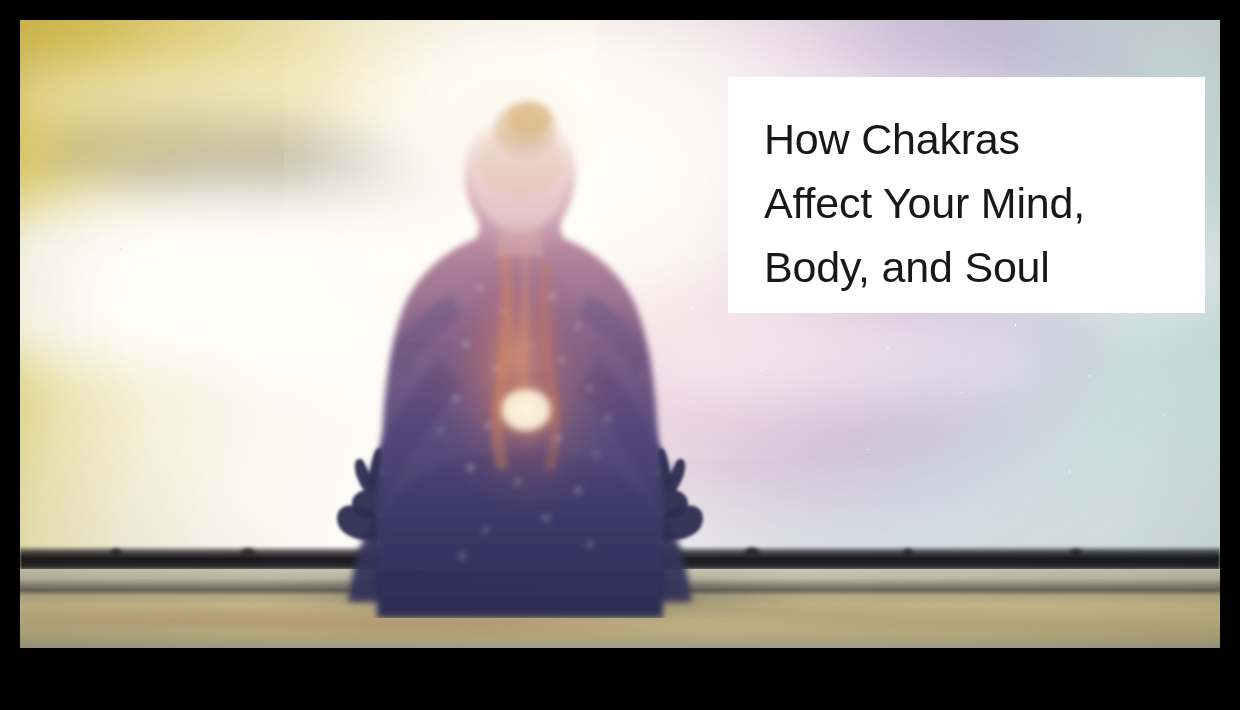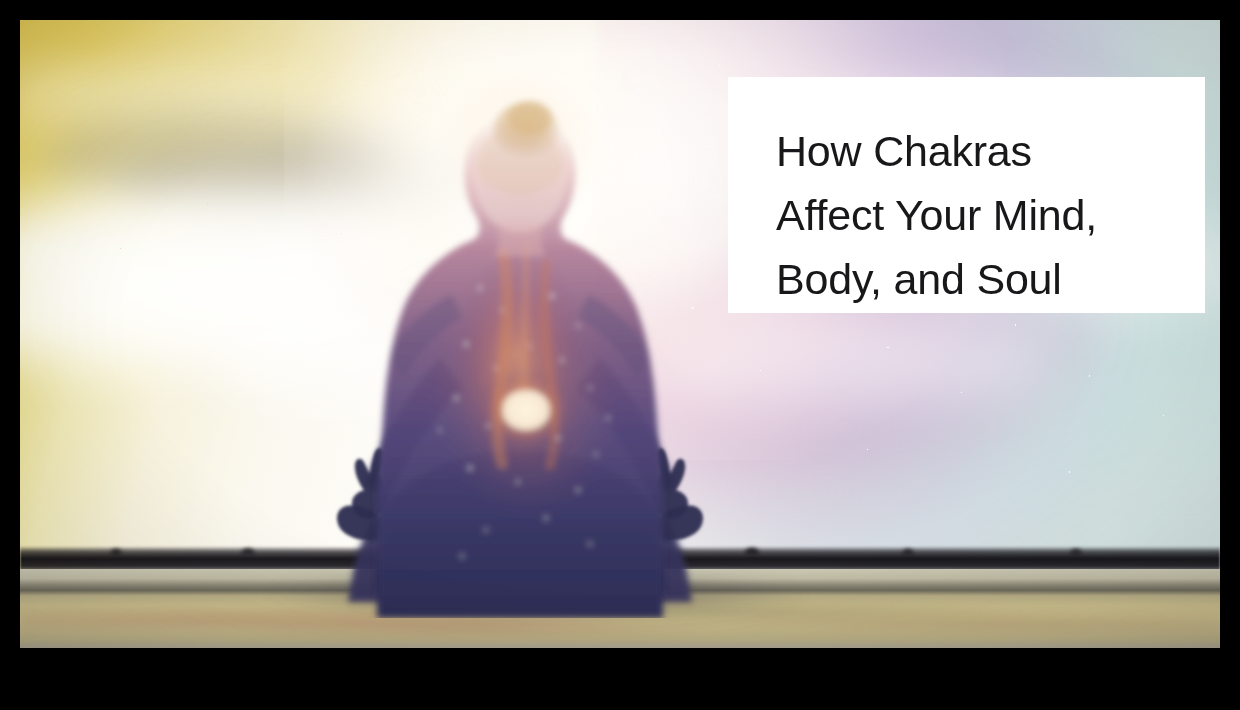--- a/index.html
+++ b/index.html
@@ -217,21 +217,21 @@
   
   .title-card{
     position:absolute;
     left:708px;top:57px;
     width:477px;height:236px;
     background:#ffffff;
     box-sizing:border-box;
     padding:30px 0 0 36px;
   }
   .title-card h1{
-    margin:12px;
+    margin:0;
     font-family:"Liberation Sans","DejaVu Sans",sans-serif;
     font-size:43px;
     line-height:64px;
     font-weight:400;
     letter-spacing:-0.2px;
     color:#18181a;
     white-space:pre-line;
   }
 </style>
 </head>

